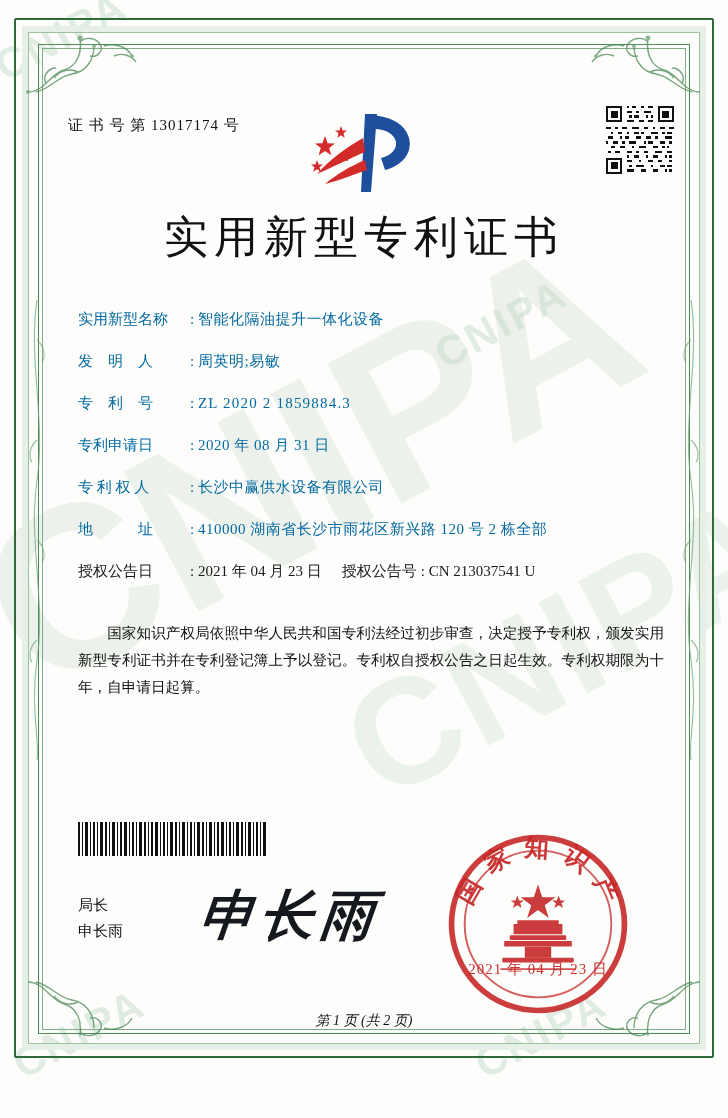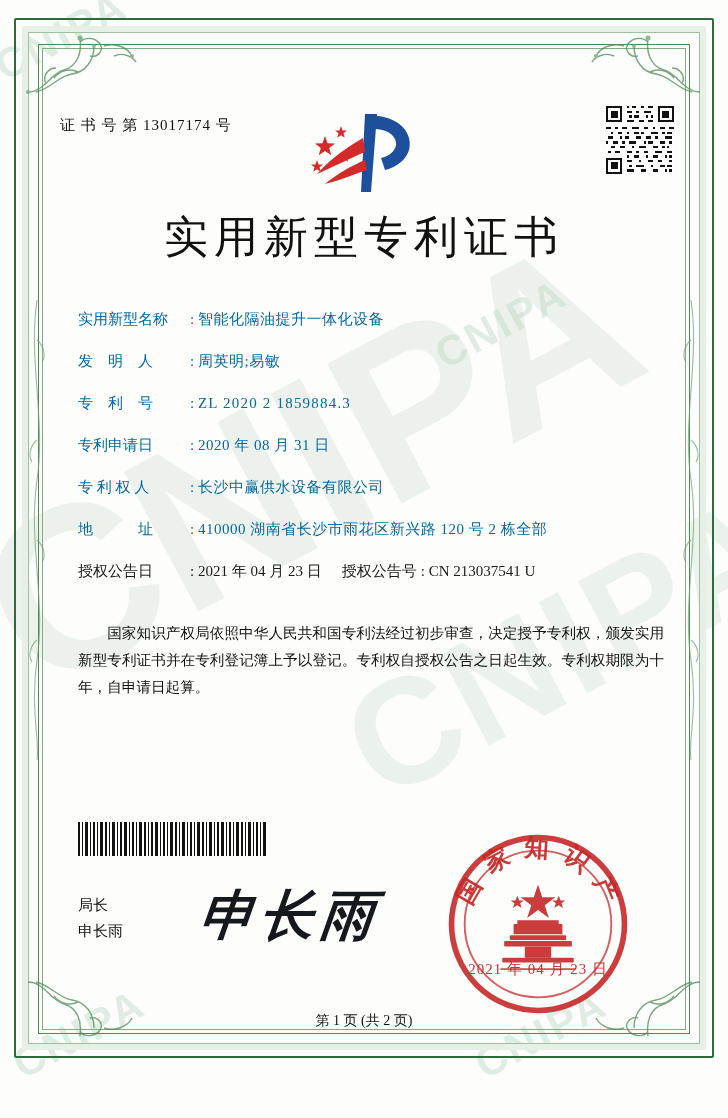--- a/index.html
+++ b/index.html
@@ -116,21 +116,21 @@
   .content {
     position: absolute;
     left: 60px;
     top: 60px;
     right: 60px;
     bottom: 90px;
   }
 
   .cert-no {
     position: absolute;
-    left: 0;
+    left: 8px;
     top: 56px;
     font-size: 15px;
     letter-spacing: 1px;
     color: #111;
   }
 
   .qr {
     position: absolute;
     right: -6px;
     top: 46px;
@@ -268,20 +268,21 @@
 
   
   .page-num {
     position: absolute;
     left: 0;
     right: 0;
     bottom: -2px;
     text-align: center;
     font-size: 14px;
     color: #111;
+    font-style: italic;
   }
   .footer-note {
     position: absolute;
     left: 0;
     right: 0;
     bottom: 22px;
     text-align: center;
     font-size: 14.5px;
     letter-spacing: 2px;
     color: #111;

